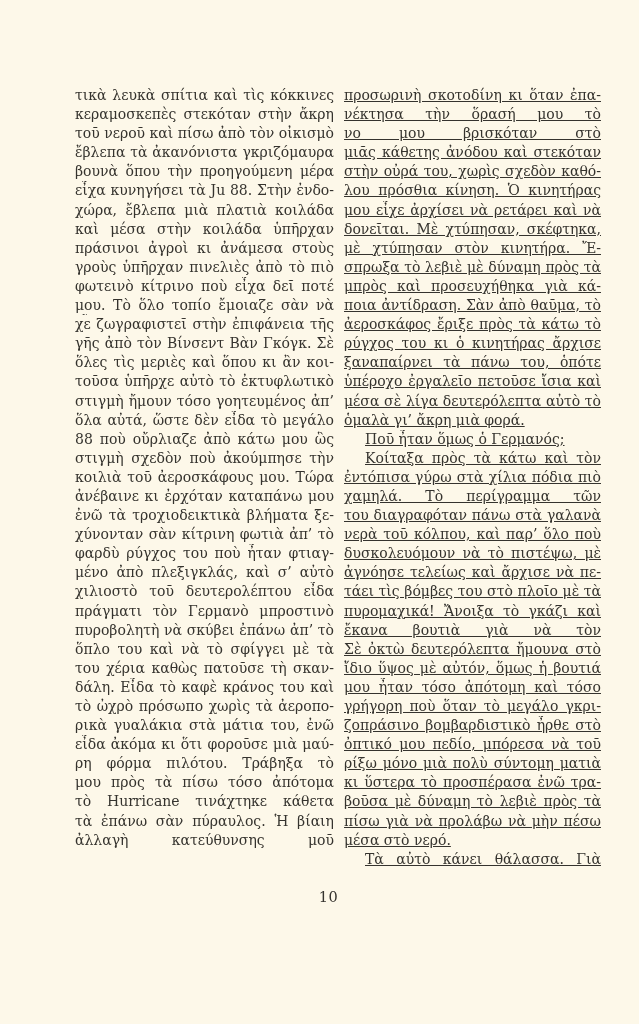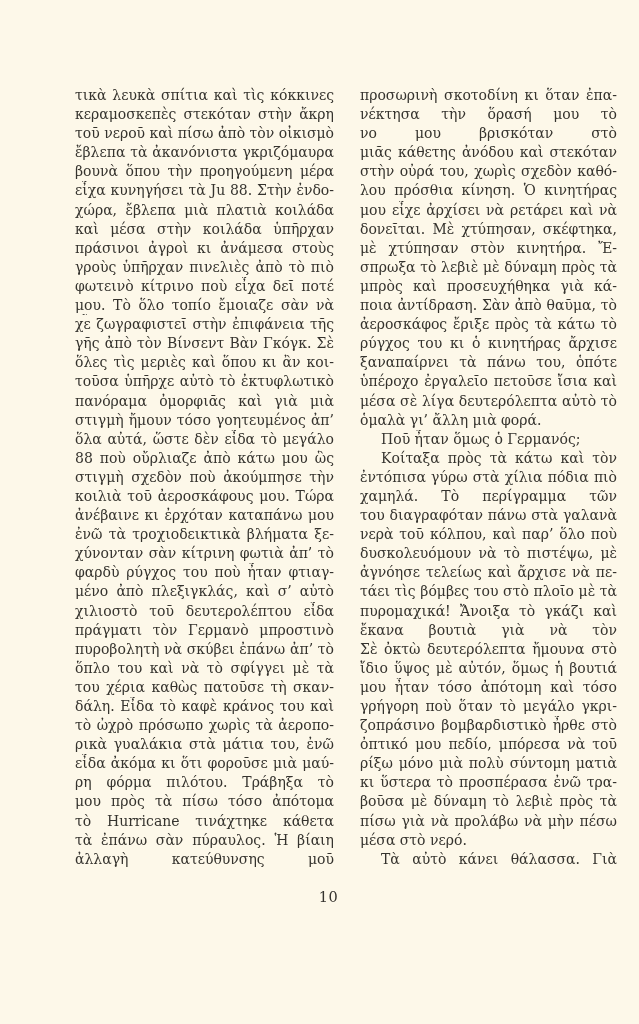--- a/index.html
+++ b/index.html
@@ -21,21 +21,21 @@
     background: #fdf8e9;
     overflow: hidden;
   }
   .column {
     position: absolute;
     top: 86px;
     font-size: 14px;
     line-height: 19.1px;
   }
   .column-left  { left: 75px;  width: 259px; }
-  .column-right { left: 360px; width: 257px; }
+  .column-right { left: 344px; width: 257px; text-decoration: underline; }
   .line {
     height: 19.1px;
     overflow: hidden;
     text-align: justify;
     text-align-last: justify;
     -moz-text-align-last: justify;
   }
   .line.ragged {
     text-align-last: left;
     -moz-text-align-last: left;
@@ -67,21 +67,20 @@
       <div class="line">χώρα, ἔβλεπα μιὰ πλατιὰ κοιλάδα</div>
       <div class="line">καὶ μέσα στὴν κοιλάδα ὑπῆρχαν</div>
       <div class="line">πράσινοι ἀγροὶ κι ἀνάμεσα στοὺς ἀ-</div>
       <div class="line">γροὺς ὑπῆρχαν πινελιὲς ἀπὸ τὸ πιὸ</div>
       <div class="line">φωτεινὸ κίτρινο ποὺ εἶχα δεῖ ποτέ</div>
       <div class="line">μου. Τὸ ὅλο τοπίο ἔμοιαζε σὰν νὰ εἶ-</div>
       <div class="line">χε ζωγραφιστεῖ στὴν ἐπιφάνεια τῆς</div>
       <div class="line">γῆς ἀπὸ τὸν Βίνσεντ Βὰν Γκόγκ. Σὲ</div>
       <div class="line">ὅλες τὶς μεριὲς καὶ ὅπου κι ἂν κοι-</div>
       <div class="line">τοῦσα ὑπῆρχε αὐτὸ τὸ ἐκτυφλωτικὸ</div>
-      <div class="line">πανόραμα ὀμορφιᾶς καὶ γιὰ μιὰ</div>
       <div class="line">στιγμὴ ἤμουν τόσο γοητευμένος ἀπ’</div>
       <div class="line">ὅλα αὐτά, ὥστε δὲν εἶδα τὸ μεγάλο Ju</div>
       <div class="line">88 ποὺ οὔρλιαζε ἀπὸ κάτω μου ὣς τὴ</div>
       <div class="line">στιγμὴ σχεδὸν ποὺ ἀκούμπησε τὴν</div>
       <div class="line">κοιλιὰ τοῦ ἀεροσκάφους μου. Τώρα</div>
       <div class="line">ἀνέβαινε κι ἐρχόταν καταπάνω μου</div>
       <div class="line">ἐνῶ τὰ τροχιοδεικτικὰ βλήματα ξε-</div>
       <div class="line">χύνονταν σὰν κίτρινη φωτιὰ ἀπ’ τὸ</div>
       <div class="line">φαρδὺ ρύγχος του ποὺ ἦταν φτιαγ-</div>
       <div class="line">μένο ἀπὸ πλεξιγκλάς, καὶ σ’ αὐτὸ τὸ</div>
@@ -111,21 +110,21 @@
       <div class="line">δονεῖται. Μὲ χτύπησαν, σκέφτηκα,</div>
       <div class="line">μὲ χτύπησαν στὸν κινητήρα. Ἔ-</div>
       <div class="line">σπρωξα τὸ λεβιὲ μὲ δύναμη πρὸς τὰ</div>
       <div class="line">μπρὸς καὶ προσευχήθηκα γιὰ κά-</div>
       <div class="line">ποια ἀντίδραση. Σὰν ἀπὸ θαῦμα, τὸ</div>
       <div class="line">ἀεροσκάφος ἔριξε πρὸς τὰ κάτω τὸ</div>
       <div class="line">ρύγχος του κι ὁ κινητήρας ἄρχισε νὰ</div>
       <div class="line">ξαναπαίρνει τὰ πάνω του, ὁπότε</div>
       <div class="line">ὑπέροχο ἐργαλεῖο πετοῦσε ἴσια καὶ</div>
       <div class="line">μέσα σὲ λίγα δευτερόλεπτα αὐτὸ τὸ</div>
-      <div class="line ragged">ὁμαλὰ γι’ ἄλλη μιὰ φορά.</div>
+      <div class="line ragged">ὁμαλὰ γι’ ἄκρη μιὰ φορά.</div>
       <div class="line indent ragged">Ποῦ ἦταν ὅμως ὁ Γερμανός;</div>
       <div class="line indent">Κοίταξα πρὸς τὰ κάτω καὶ τὸν</div>
       <div class="line">ἐντόπισα γύρω στὰ χίλια πόδια πιὸ</div>
       <div class="line">χαμηλά. Τὸ περίγραμμα τῶν φτερῶν</div>
       <div class="line">του διαγραφόταν πάνω στὰ γαλανὰ</div>
       <div class="line">νερὰ τοῦ κόλπου, καὶ παρ’ ὅλο ποὺ</div>
       <div class="line">δυσκολευόμουν νὰ τὸ πιστέψω, μὲ</div>
       <div class="line">ἀγνόησε τελείως καὶ ἄρχισε νὰ πε-</div>
       <div class="line">τάει τὶς βόμβες του στὸ πλοῖο μὲ τὰ</div>
       <div class="line">πυρομαχικά! Ἄνοιξα τὸ γκάζι καὶ</div>

